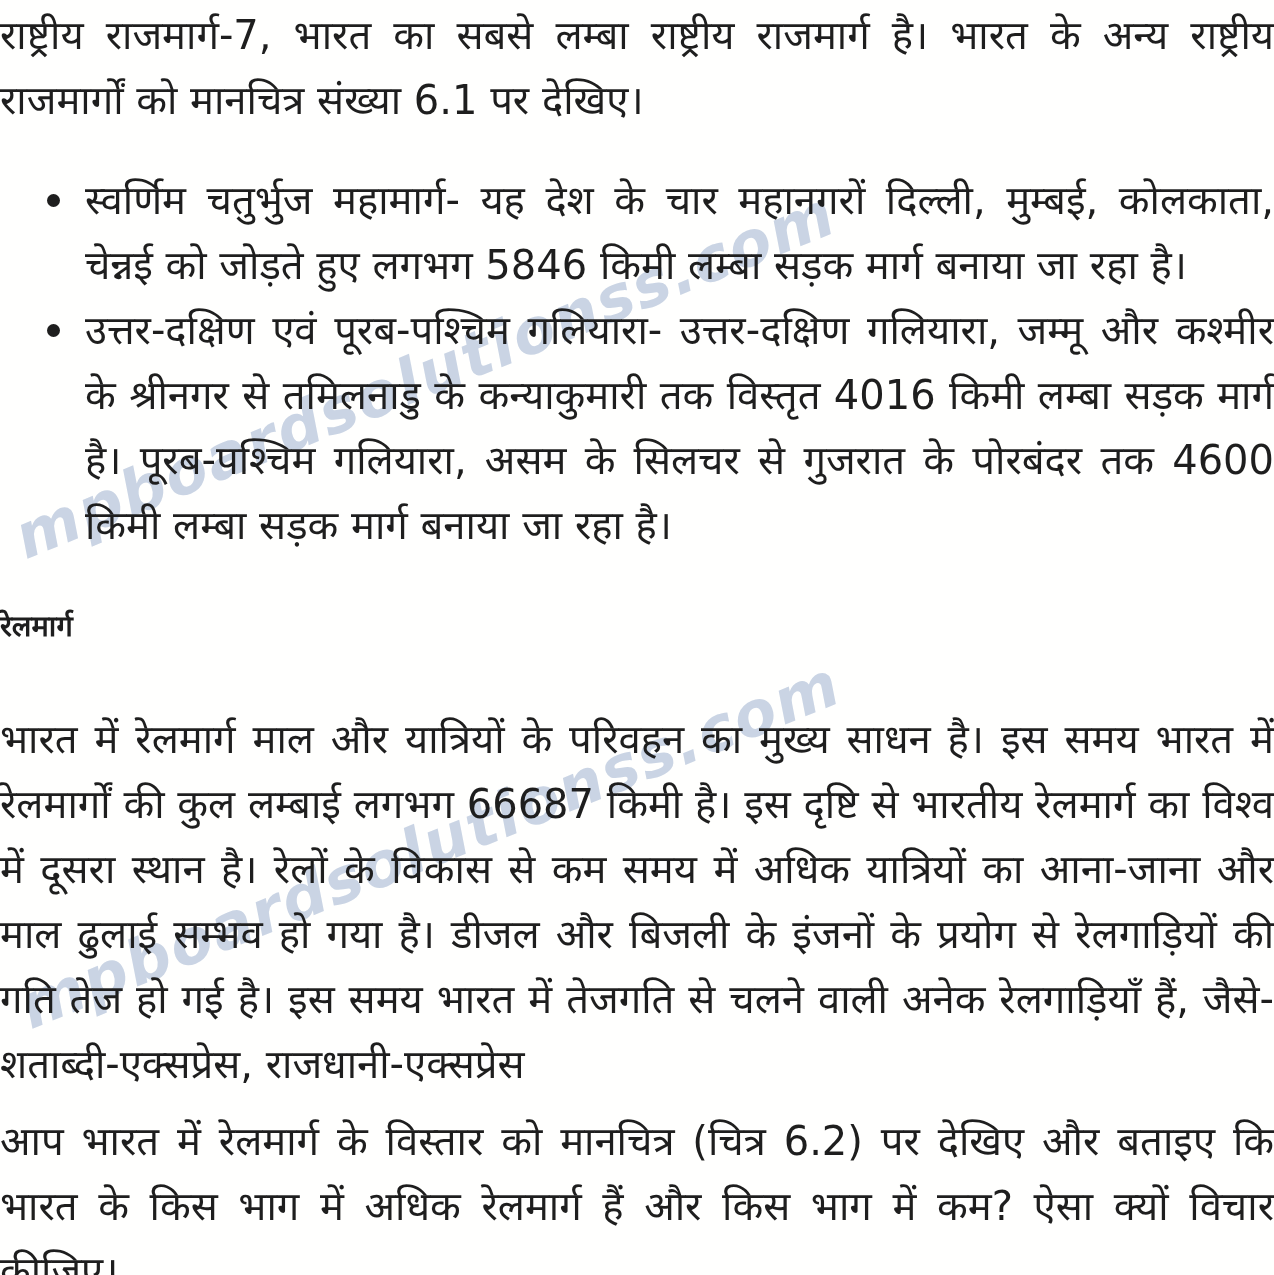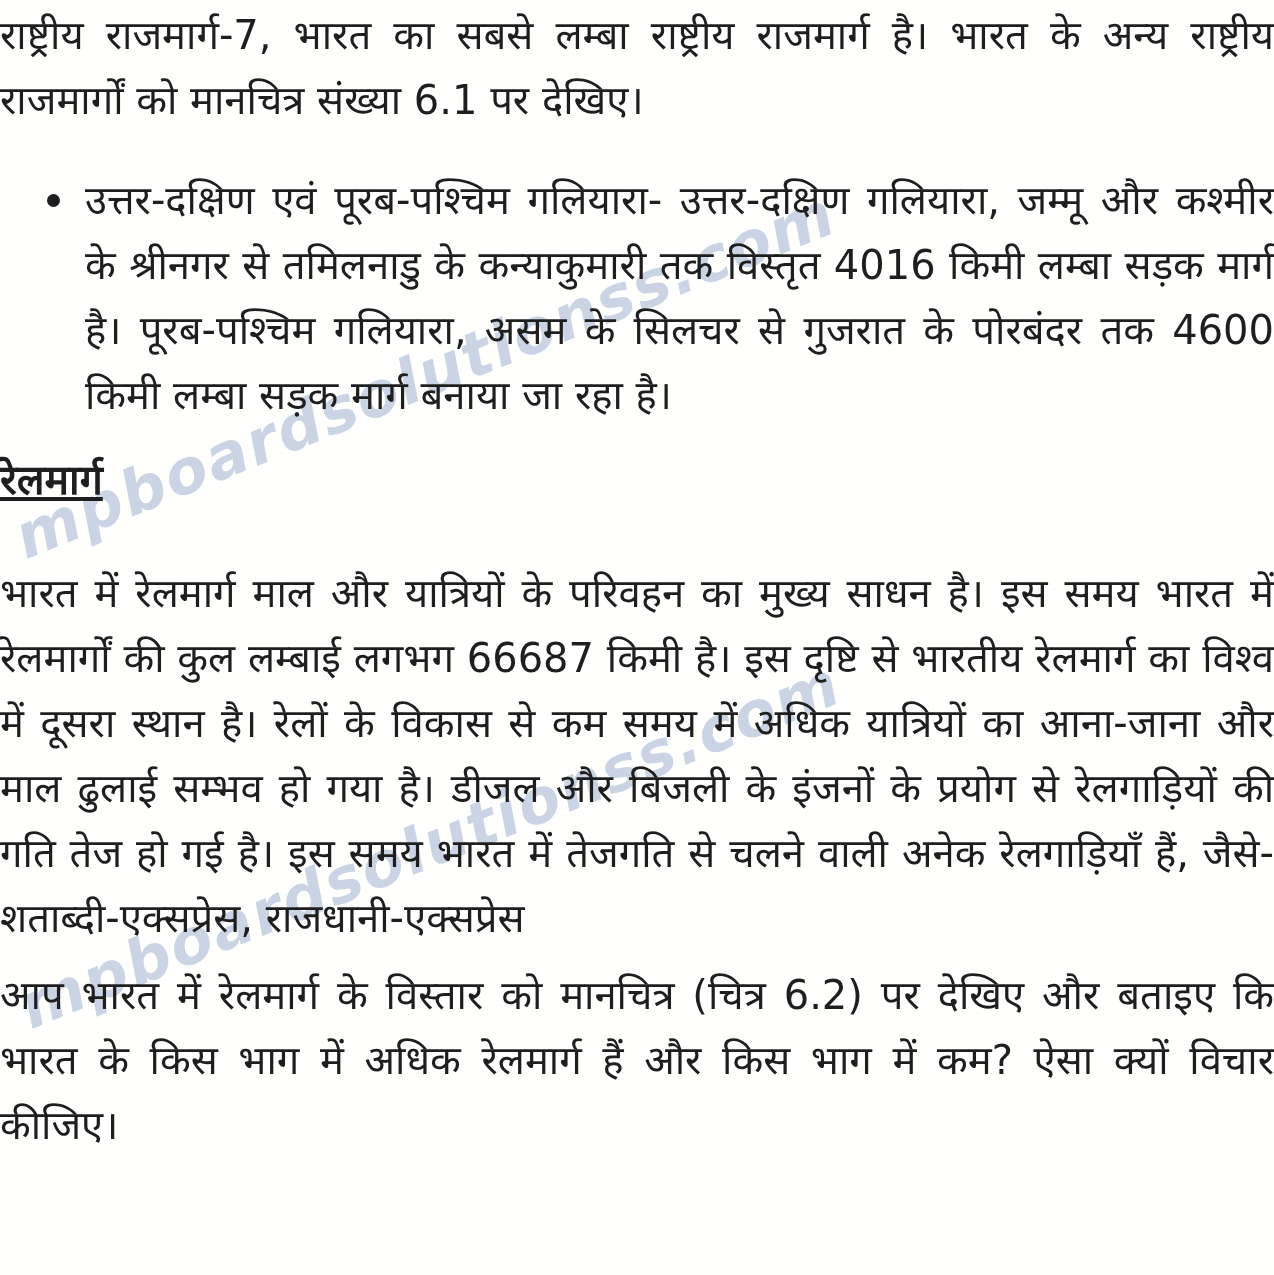--- a/index.html
+++ b/index.html
@@ -46,25 +46,24 @@
     content: "";
     position: absolute;
     left: -38px;
     top: 26px;
     width: 13px;
     height: 13px;
     border-radius: 50%;
     background: #1e1e1e;
   }
   h2.section-heading {
-    font-size: 41px;
+    font-size: 29px;
     line-height: 65px;
     font-weight: bold;
-    margin: 20px 0 0 0;
-    text-decoration: underline;
+    margin: 36px 0 0 0;
   }
   #railway-para {
     margin-top: 48px;
   }
   #question-para {
     margin-top: 12px;
   }
   .watermark {
     position: absolute;
     z-index: 0;
@@ -97,20 +96,21 @@
 
   <div class="watermark" id="watermark-1">mpboardsolutionss.com</div>
 
   <div class="watermark" id="watermark-2">mpboardsolutionss.com</div>
 
   <div class="text-layer">
 
     <p class="body-text" id="intro-para">राष्ट्रीय राजमार्ग-7, भारत का सबसे लम्बा राष्ट्रीय राजमार्ग है।  भारत के अन्य राष्ट्रीय राजमार्गों को मानचित्र संख्या 6.1 पर देखिए।</p>
 
     <ul class="bullet-list">
+      <li class="body-text">स्वर्णिम चतुर्भुज महामार्ग- यह देश के चार महानगरों दिल्ली, मुम्बई, कोलकाता, चेन्नई को जोड़ते हुए लगभग 5846 किमी लम्बा सड़क मार्ग बनाया जा रहा है।</li>
       <li class="body-text">उत्तर-दक्षिण एवं पूरब-पश्चिम गलियारा- उत्तर-दक्षिण गलियारा, जम्मू और कश्मीर के श्रीनगर से तमिलनाडु के कन्याकुमारी तक विस्तृत 4016 किमी लम्बा सड़क मार्ग है। पूरब-पश्चिम गलियारा, असम के सिलचर से गुजरात के पोरबंदर तक 4600 किमी लम्बा सड़क मार्ग बनाया जा रहा है।</li>
     </ul>
 
     <h2 class="section-heading">रेलमार्ग</h2>
 
     <p class="body-text" id="railway-para">भारत में रेलमार्ग माल और यात्रियों के परिवहन का मुख्य साधन है। इस समय भारत में रेलमार्गों की कुल लम्बाई लगभग 66687 किमी है। इस दृष्टि से भारतीय रेलमार्ग का विश्व में दूसरा स्थान है। रेलों के विकास से कम समय में अधिक यात्रियों का आना-जाना और माल ढुलाई सम्भव हो गया है। डीजल और बिजली के इंजनों के प्रयोग से रेलगाड़ियों की गति तेज हो गई है। इस समय भारत में तेजगति से चलने वाली अनेक रेलगाड़ियाँ हैं, जैसे- शताब्दी-एक्सप्रेस, राजधानी-एक्सप्रेस</p>
 
     <p class="body-text" id="question-para">आप भारत में रेलमार्ग के विस्तार को मानचित्र (चित्र 6.2) पर देखिए और बताइए कि भारत के किस भाग में अधिक रेलमार्ग हैं और किस भाग में कम? ऐसा क्यों विचार कीजिए।</p>
 
   </div>

